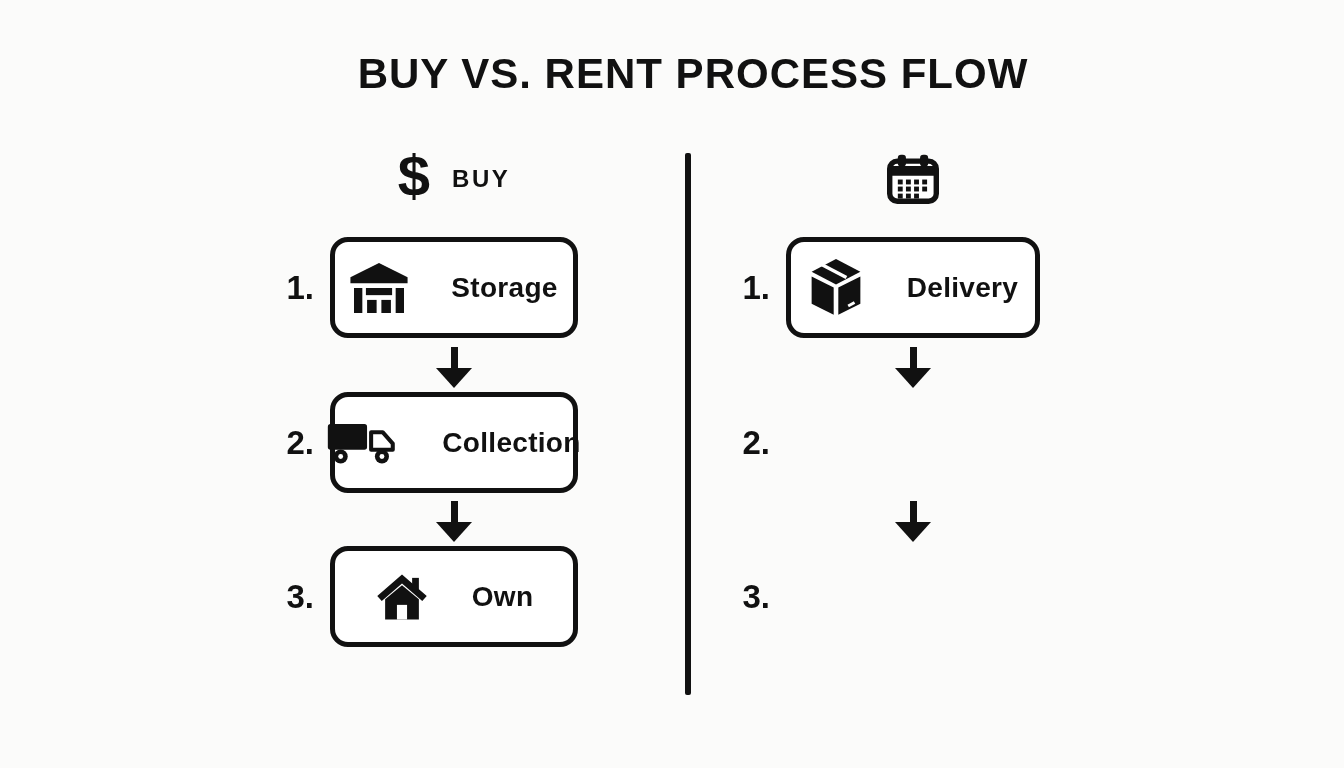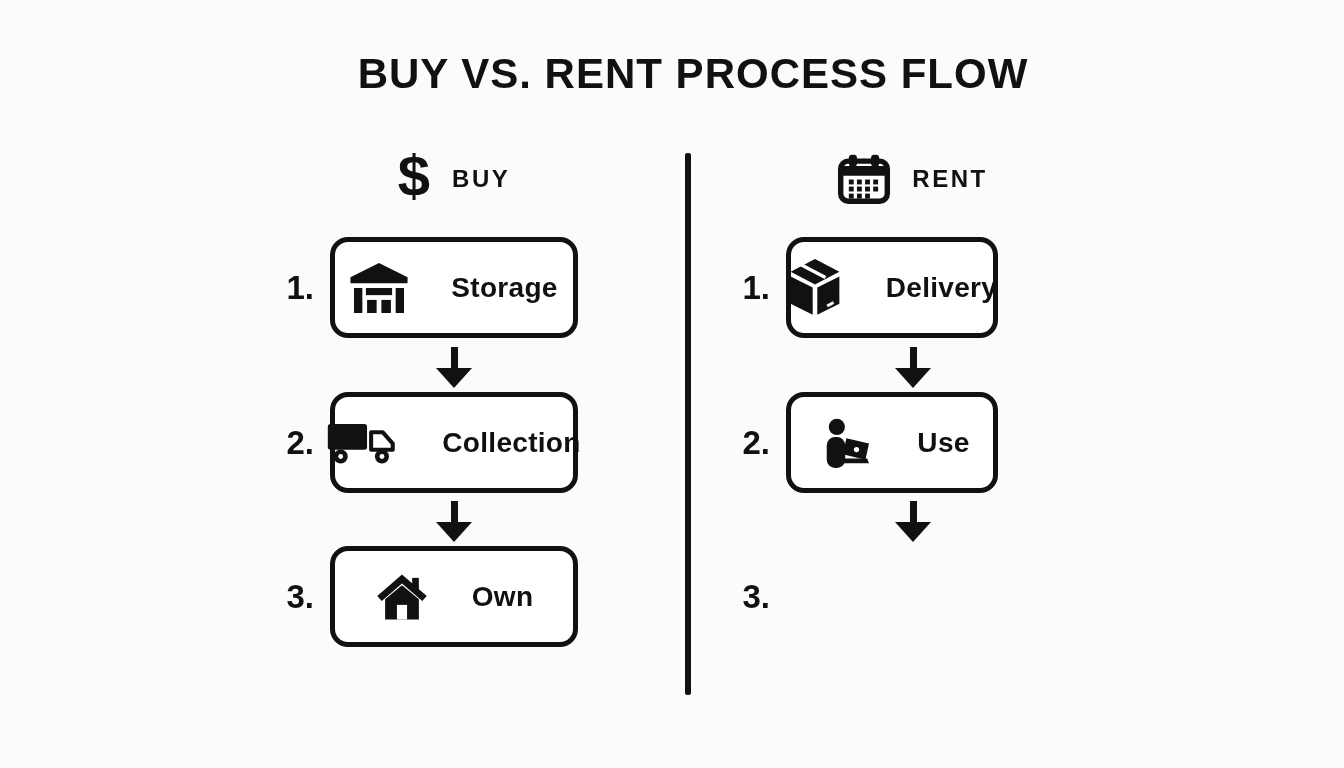--- a/index.html
+++ b/index.html
@@ -29,21 +29,21 @@
   .buy-header{left:330px;width:248px;}
   .rent-header{left:786px;width:254px;}
   .dollar-glyph{font-size:58px;font-weight:800;line-height:1;transform:translateY(-3px);}
   .col-title{font-size:24px;font-weight:800;letter-spacing:2.5px;}
   .step-box{
     position:absolute;height:101px;background:var(--box);
     border:5px solid var(--ink);border-radius:18px;
     display:flex;align-items:center;justify-content:center;gap:43px;
   }
   .left-col{left:330px;width:248px;}
-  .right-col{left:786px;width:212px;}
+  .right-col{left:786px;width:254px;}
   .r1{top:237px}.r2{top:392px}.r3{top:546px}
   .step-label{font-size:28px;font-weight:700;letter-spacing:0.3px;white-space:nowrap;}
   .step-num{
     position:absolute;width:44px;text-align:right;
     font-size:33px;font-weight:800;line-height:36px;
   }
   .num-left{left:270px;}
   .num-right{left:726px;}
   .n1{top:270px}.n2{top:425px}.n3{top:579px}
   .flow-arrow{
@@ -91,21 +91,20 @@
           <rect x="10" y="30" width="4.5" height="4.5"></rect>
             <rect x="17.5" y="30" width="4.5" height="4.5"></rect>
             <rect x="25" y="30" width="4.5" height="4.5"></rect>
             <rect x="32.5" y="30" width="4.5" height="4.5"></rect>
           <rect x="10" y="36.5" width="4.5" height="4.5"></rect>
             <rect x="17.5" y="36.5" width="4.5" height="4.5"></rect>
             <rect x="25" y="36.5" width="4.5" height="4.5"></rect>
         </g>
       </svg>
     </span>
-    <span class="col-title">RENT</span>
   </div>
 
   <span class="step-num num-left n1">1.</span>
   <span class="step-num num-left n2">2.</span>
   <span class="step-num num-left n3">3.</span>
 
   <div class="step-box left-col r1">
     <span class="icon">
       <svg width="58" height="50" viewBox="0 0 48 42" fill="#111111">
         <path d="M24,0 L0,12 L0,17 L48,17 L48,12 Z"></path>
@@ -164,32 +163,20 @@
         <polygon points="24,0 45,11 24,22 3,11"></polygon>
         <polygon points="3,15 22,24.5 22,48 3,38.5"></polygon>
         <polygon points="26,24.5 45,15 45,38.5 26,48"></polygon>
         <line x1="12" y1="5" x2="33" y2="16" stroke="#ffffff" stroke-width="3"></line>
         <line x1="34.5" y1="40.5" x2="40" y2="37.5" stroke="#ffffff" stroke-width="2.5"></line>
       </svg>
     </span>
     <span class="step-label">Delivery</span>
   </div>
 
-  <div class="step-box right-col r2">
-    <span class="icon">
-      <svg width="60" height="50" viewBox="0 0 50 42" fill="#111111">
-        <circle cx="19" cy="7.5" r="6.8"></circle>
-        <rect x="10.5" y="16" width="15.5" height="26" rx="7"></rect>
-        <polygon points="27,17 46,21.5 43,35 24,30.5"></polygon>
-        <circle cx="35.5" cy="26.5" r="2.2" fill="#ffffff"></circle>
-        <polygon points="14,38 46,38 44.5,34 16,34"></polygon>
-      </svg>
-    </span>
-    <span class="step-label">Use</span>
-  </div>
 
 
   <div class="flow-arrow arrow-right a1">
     <div class="stem"></div>
       <div class="head"></div>
   </div>
   <div class="flow-arrow arrow-right a2">
     <div class="stem"></div>
       <div class="head"></div>
   </div>

